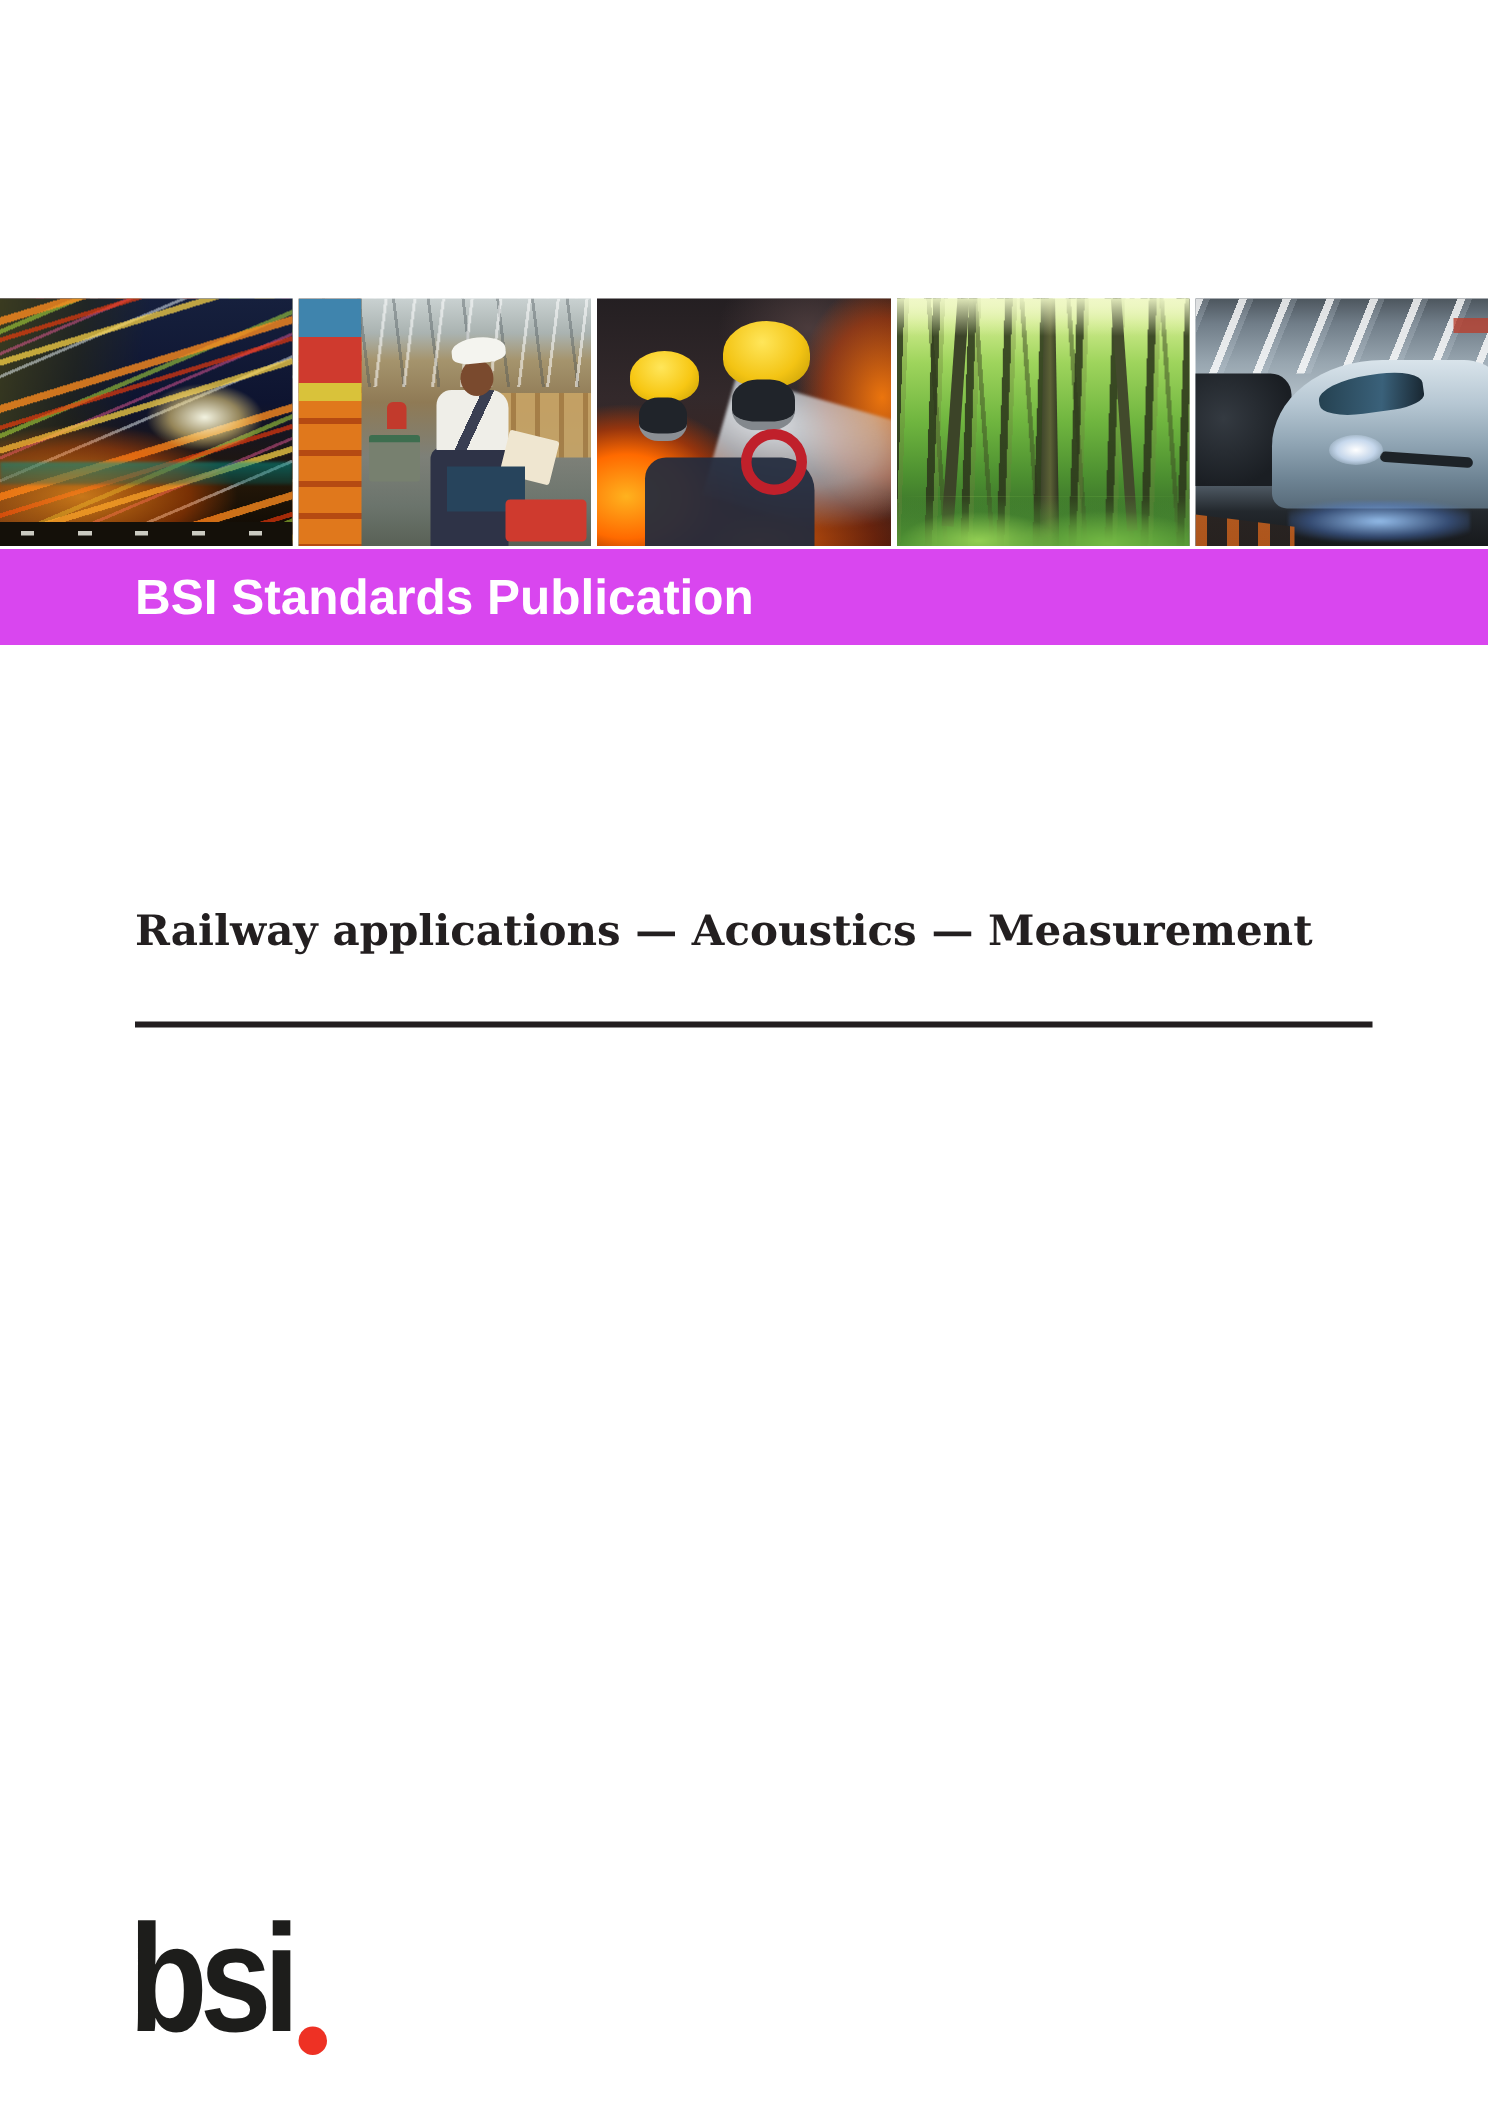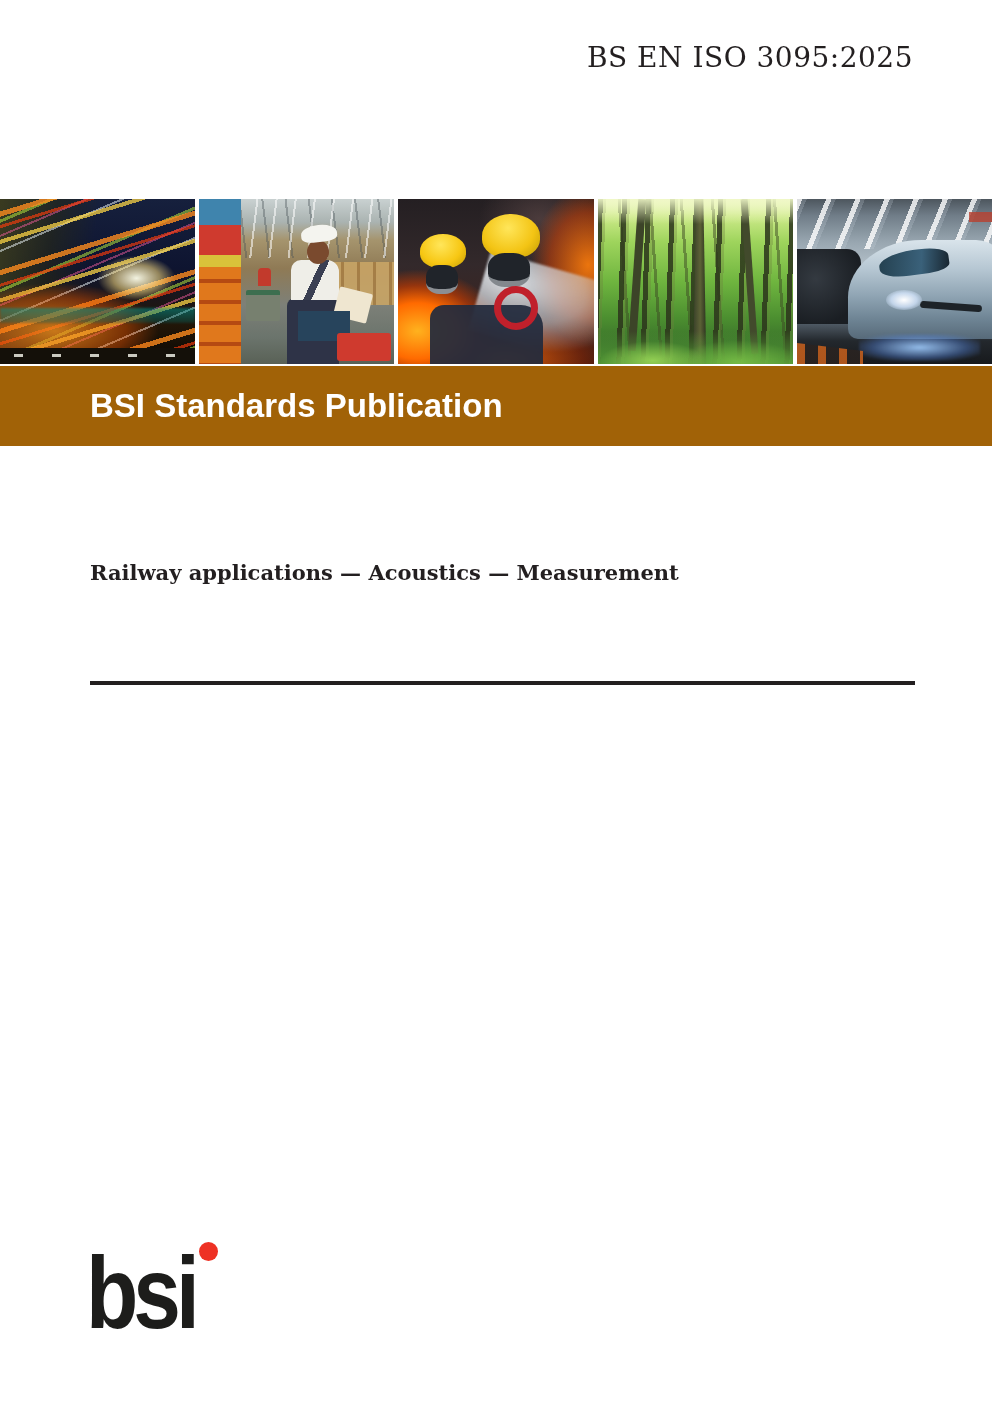--- a/index.html
+++ b/index.html
@@ -135,57 +135,56 @@
   .p5-grille { right:5%; top:63%; width:32%; height:7px; background:#1d2328; border-radius:4px; transform:rotate(4deg); }
   .p5-headlight { right:36%; top:55%; width:36px; height:20px; border-radius:50%;
       background:radial-gradient(#ffffff, rgba(215,232,255,0.75) 50%, rgba(200,225,255,0) 82%); }
   .p5-underglow { left:32%; bottom:2%; width:62%; height:16%; filter:blur(1px);
       background:radial-gradient(ellipse, rgba(160,205,255,0.9), rgba(85,135,225,0.4) 55%, rgba(60,110,200,0) 82%); }
   .p5-floor { left:0; bottom:0; width:34%; height:13%; opacity:.85; transform:skewY(7deg); transform-origin:left bottom;
       background:repeating-linear-gradient(90deg, #c8601c 0 8px, #2a2320 8px 21px); }
 
   
   .banner {
-    position:absolute; top:366px; left:0; width:992px; height:80px;
-    background:#a16207; display:flex; align-items:center;
+    position:absolute; top:366px; left:0; width:992px; height:64px;
+    background:#d946ef; display:flex; align-items:center;
   }
   .banner-label {
     margin-left:90px; color:#ffffff; font-size:33px; font-weight:700;
     letter-spacing:0px; font-family:"Liberation Sans", sans-serif;
   }
 
   
   .title-block {
-    position:absolute; left:90px; top:550px; width:830px;
+    position:absolute; left:90px; top:598px; width:830px;
     font-family:"DejaVu Serif", serif; font-weight:700; color:#231f20;
-    font-size:21px; line-height:45px;
+    font-size:28px; line-height:45px;
   }
   .title-line { white-space:nowrap; }
   .title-rule {
     position:absolute; left:90px; top:681px; width:825px; height:4px; background:#231f20;
   }
 
   
-  .logo { position:absolute; left:86px; top:1242px; display:flex; align-items:flex-start; }
+  .logo { position:absolute; left:86px; top:1268px; display:flex; align-items:flex-end; }
   .logo-text {
     font-family:"Liberation Sans", sans-serif; font-weight:700; font-size:102px;
     line-height:1; color:#1d1d1b; letter-spacing:-6px;
     display:inline-block; transform:scaleX(0.84); transform-origin:left bottom;
   }
   .logo-dot {
     display:inline-block; width:19px; height:19px; border-radius:50%;
     background:#ee3124; margin-left:-16px;
   }
 </style>
 </head>
 <body>
 
 <div class="page">
 
-  <div class="doc-number">BS EN ISO 3095:2025</div>
 
   <div class="photo-strip">
 
     <div class="photo p1">
       <div class="p1-teal-band"></div>
       <div class="p1-road"></div>
       <div class="p1-lane"></div>
     </div>
 
     <div class="photo p2">

